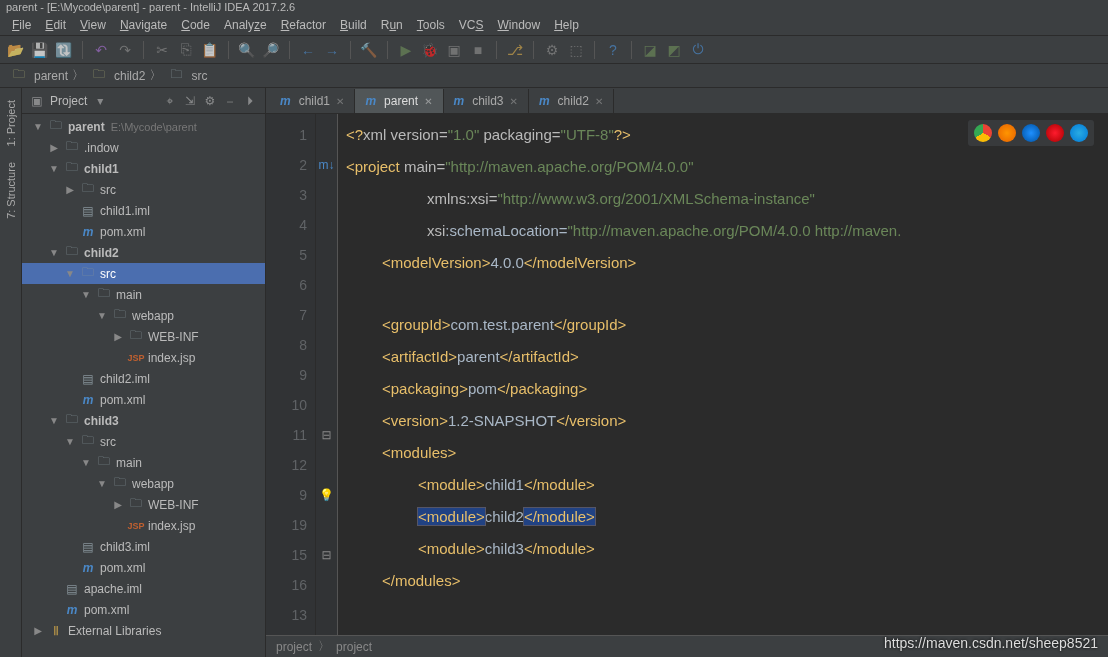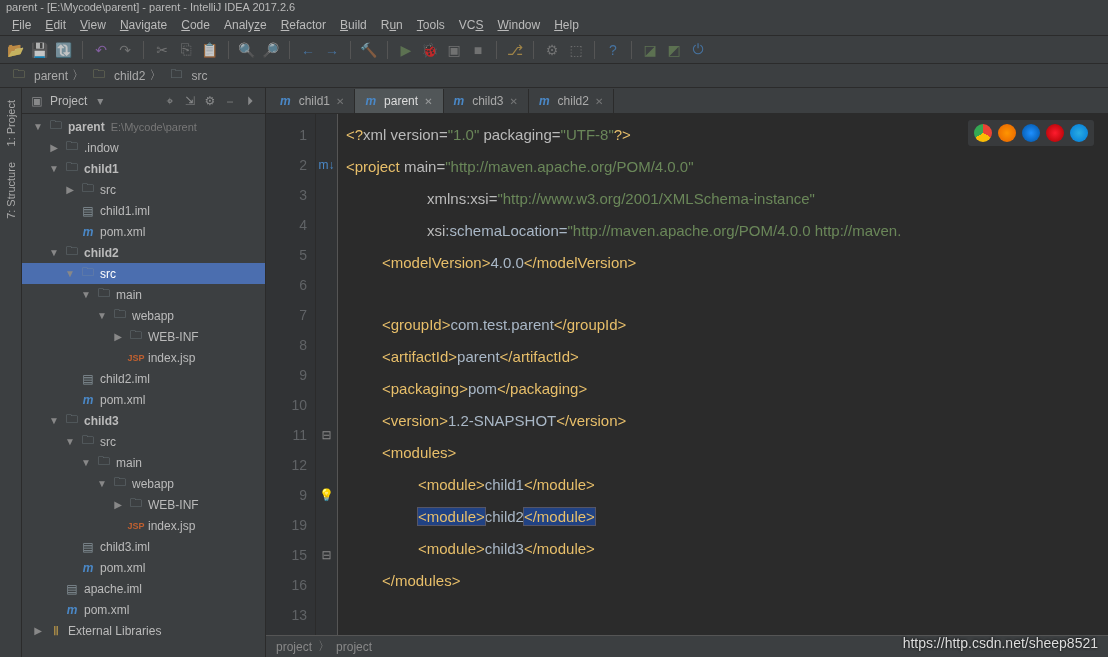--- a/index.html
+++ b/index.html
@@ -368,13 +368,13 @@
       </div>
     </div>
 
     <div class="crumb">
       <span>project</span>〉
       <span>project</span>
     </div>
   </div>
 </div>
 
-<div class="watermark">https://http.csdn.net/sheep8521</div>
+<div class="watermark">https://maven.csdn.net/sheep8521</div>
 
 </body></html>

